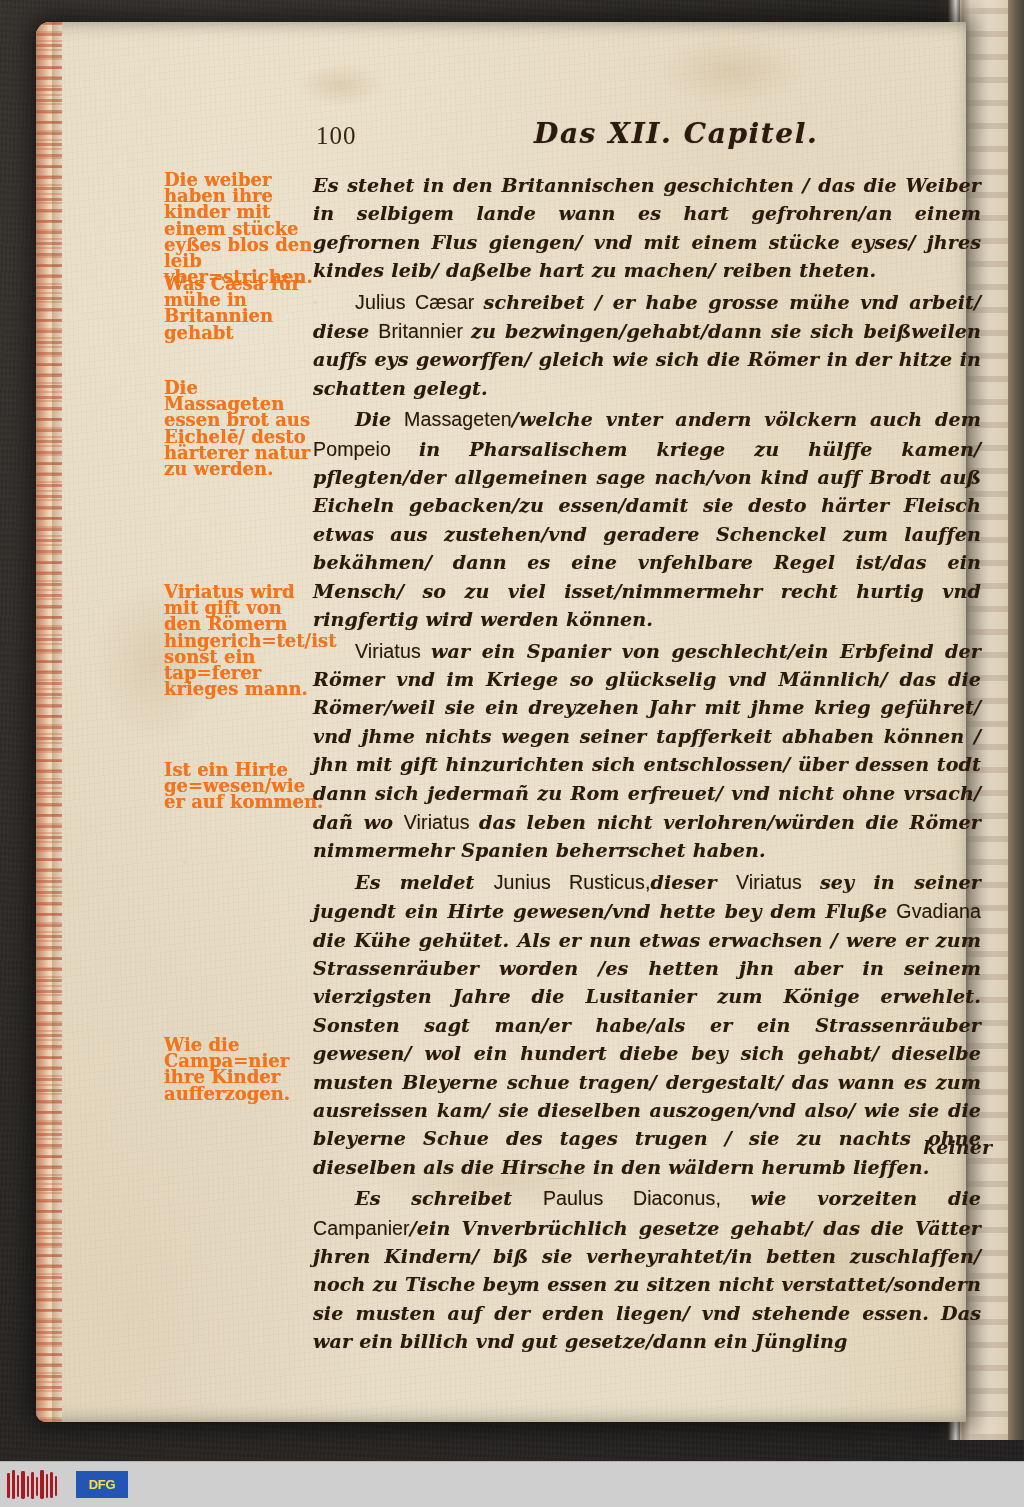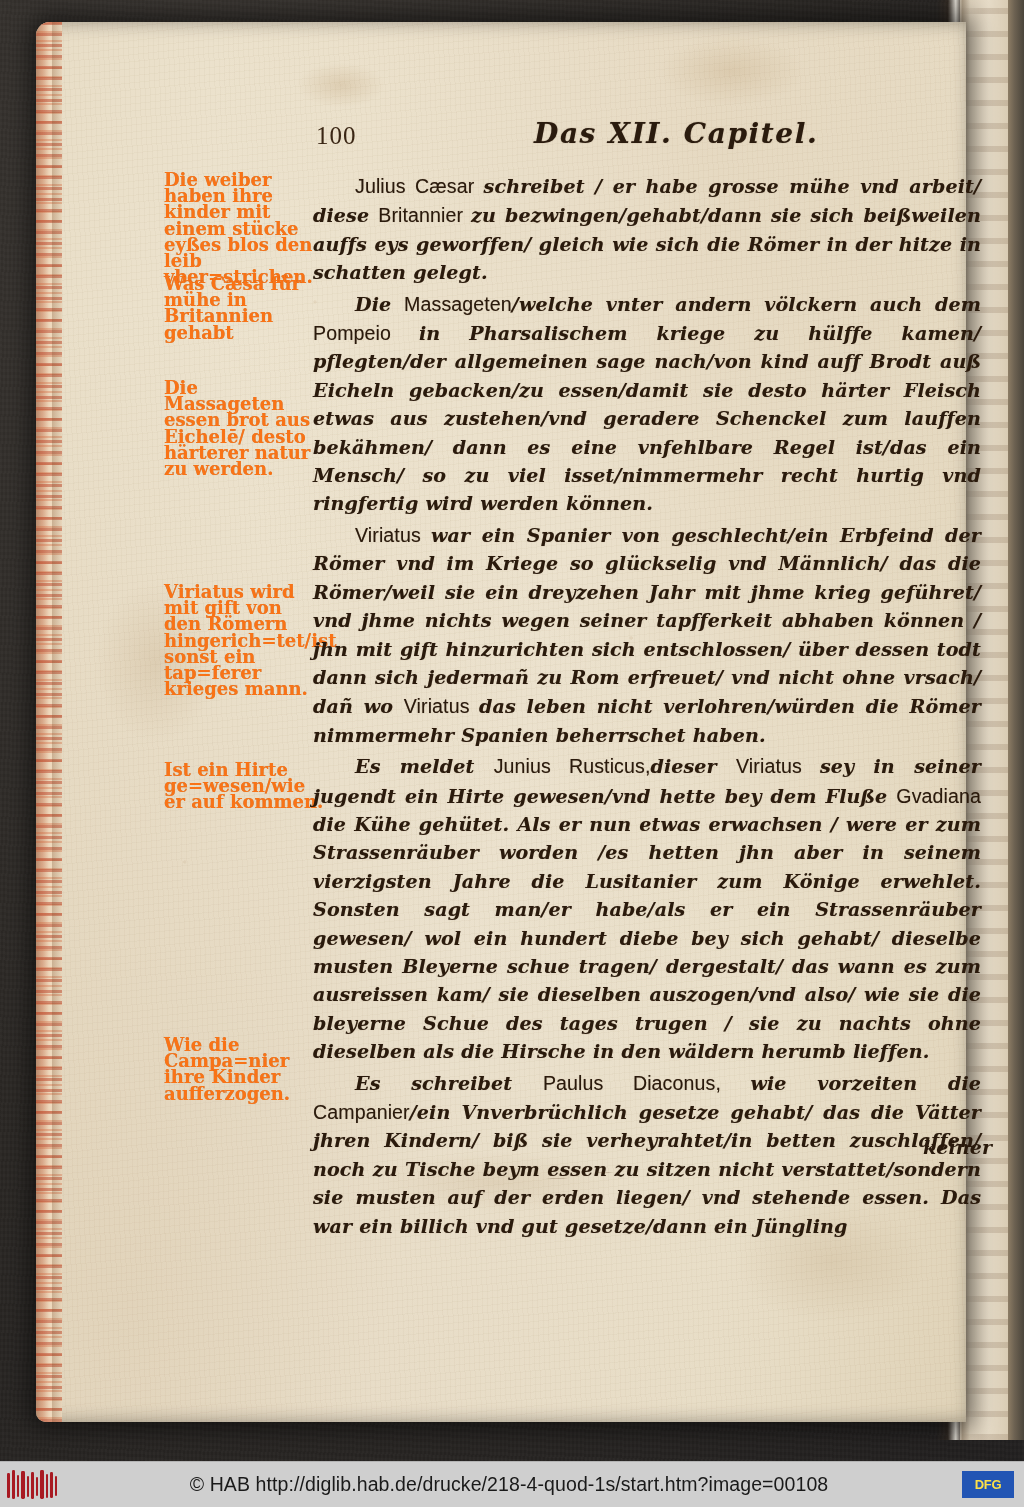--- a/index.html
+++ b/index.html
@@ -252,20 +252,21 @@
   <div class="marginalia" id="marginalia">
       <div class="note" style="position: absolute; top: 0px; width: 160px;">Die weiber haben ihre kinder mit einem stücke eyßes blos den leib vber=strichen.</div>
       <div class="note" style="position: absolute; top: 104px; width: 160px;">Was Cæsa für mühe in Britannien gehabt</div>
       <div class="note" style="position: absolute; top: 208px; width: 160px;">Die Massageten essen brot aus Eichelē/ desto härterer natur zu werden.</div>
       <div class="note" style="position: absolute; top: 412px; width: 160px;">Viriatus wird mit gift von den Römern hingerich=tet/ist sonst ein tap=ferer krieges mann.</div>
       <div class="note" style="position: absolute; top: 590px; width: 160px;">Ist ein Hirte ge=wesen/wie er auf kommen.</div>
       <div class="note" style="position: absolute; top: 865px; width: 160px;">Wie die Campa=nier ihre Kinder aufferzogen.</div>
     </div>
 
   <div class="body" id="bodytext">
+      <p class="para first"><span class="frak">Es stehet in den Britannischen geschichten / das die Weiber in selbigem lande wann es hart gefrohren/an einem gefrornen Flus giengen/ vnd mit einem stücke eyses/ jhres kindes leib/ daßelbe hart zu machen/ reiben theten.</span></p>
       <p class="para"><span class="lat roman">Julius Cæsar </span><span class="frak">schreibet / er habe grosse mühe vnd arbeit/ diese </span><span class="lat roman">Britannier </span><span class="frak">zu bezwingen/gehabt/dann sie sich beißweilen auffs eys geworffen/ gleich wie sich die Römer in der hitze in schatten gelegt.</span></p>
       <p class="para"><span class="frak">Die </span><span class="lat roman">Massageten</span><span class="frak">/welche vnter andern völckern auch dem </span><span class="lat roman">Pompeio </span><span class="frak">in Pharsalischem kriege zu hülffe kamen/ pflegten/der allgemeinen sage nach/von kind auff Brodt auß Eicheln gebacken/zu essen/damit sie desto härter Fleisch etwas aus zustehen/vnd geradere Schenckel zum lauffen bekähmen/ dann es eine vnfehlbare Regel ist/das ein Mensch/ so zu viel isset/nimmermehr recht hurtig vnd ringfertig wird werden können.</span></p>
       <p class="para"><span class="lat roman">Viriatus </span><span class="frak">war ein Spanier von geschlecht/ein Erbfeind der Römer vnd im Kriege so glückselig vnd Männlich/ das die Römer/weil sie ein dreyzehen Jahr mit jhme krieg geführet/ vnd jhme nichts wegen seiner tapfferkeit abhaben können / jhn mit gift hinzurichten sich entschlossen/ über dessen todt dann sich jedermañ zu Rom erfreuet/ vnd nicht ohne vrsach/ dañ wo </span><span class="lat roman">Viriatus </span><span class="frak">das leben nicht verlohren/würden die Römer nimmermehr Spanien beherrschet haben.</span></p>
       <p class="para"><span class="frak">Es meldet </span><span class="lat roman">Junius Rusticus,</span><span class="frak">dieser </span><span class="lat roman">Viriatus </span><span class="frak">sey in seiner jugendt ein Hirte gewesen/vnd hette bey dem Fluße </span><span class="lat roman">Gvadiana </span><span class="frak">die Kühe gehütet.   Als er nun etwas erwachsen / were er zum Strassenräuber worden /es hetten jhn aber in seinem vierzigsten Jahre die Lusitanier zum Könige erwehlet. Sonsten sagt man/er habe/als er ein Strassenräuber gewesen/ wol ein hundert diebe bey sich gehabt/ dieselbe musten Bleyerne schue tragen/ dergestalt/ das wann es zum ausreissen kam/ sie dieselben auszogen/vnd also/ wie sie die bleyerne Schue des tages trugen / sie zu nachts ohne dieselben als die Hirsche in den wäldern herumb lieffen.</span></p>
       <p class="para"><span class="frak">Es schreibet </span><span class="lat roman">Paulus Diaconus, </span><span class="frak">wie vorzeiten die </span><span class="lat roman">Campanier</span><span class="frak">/ein Vnverbrüchlich gesetze gehabt/ das die Vätter jhren Kindern/ biß sie verheyrahtet/in betten zuschlaffen/ noch zu Tische beym essen zu sitzen nicht verstattet/sondern sie musten auf der erden liegen/ vnd stehende essen.   Das war ein billich vnd gut gesetze/dann ein Jüngling</span></p>
     </div>
 
   <div class="bleed"></div>
   <div class="catchword frak">keiner</div>
 </div>
@@ -281,19 +282,18 @@
         <rect x="21" y="6" width="2" height="21" rx="1"></rect>
         <rect x="25" y="2" width="3" height="27" rx="1.2"></rect>
         <rect x="30" y="7" width="2" height="19" rx="1"></rect>
         <rect x="34" y="0" width="4" height="29" rx="1.4"></rect>
         <rect x="40" y="4" width="2" height="24" rx="1"></rect>
         <rect x="44" y="2" width="3" height="26" rx="1.2"></rect>
         <rect x="49" y="6" width="2" height="20" rx="1"></rect>
       </g>
     </svg>
   </div>
-  <div class="copyright">© HAB http://diglib.hab.de/drucke/218-4-quod-1s/start.htm?image=00108</div>
   <div class="dfg-logo">
     <div class="dfg-box">
       <span>DFG</span>
     </div>
   </div>
 </div>
 
 </body></html>

